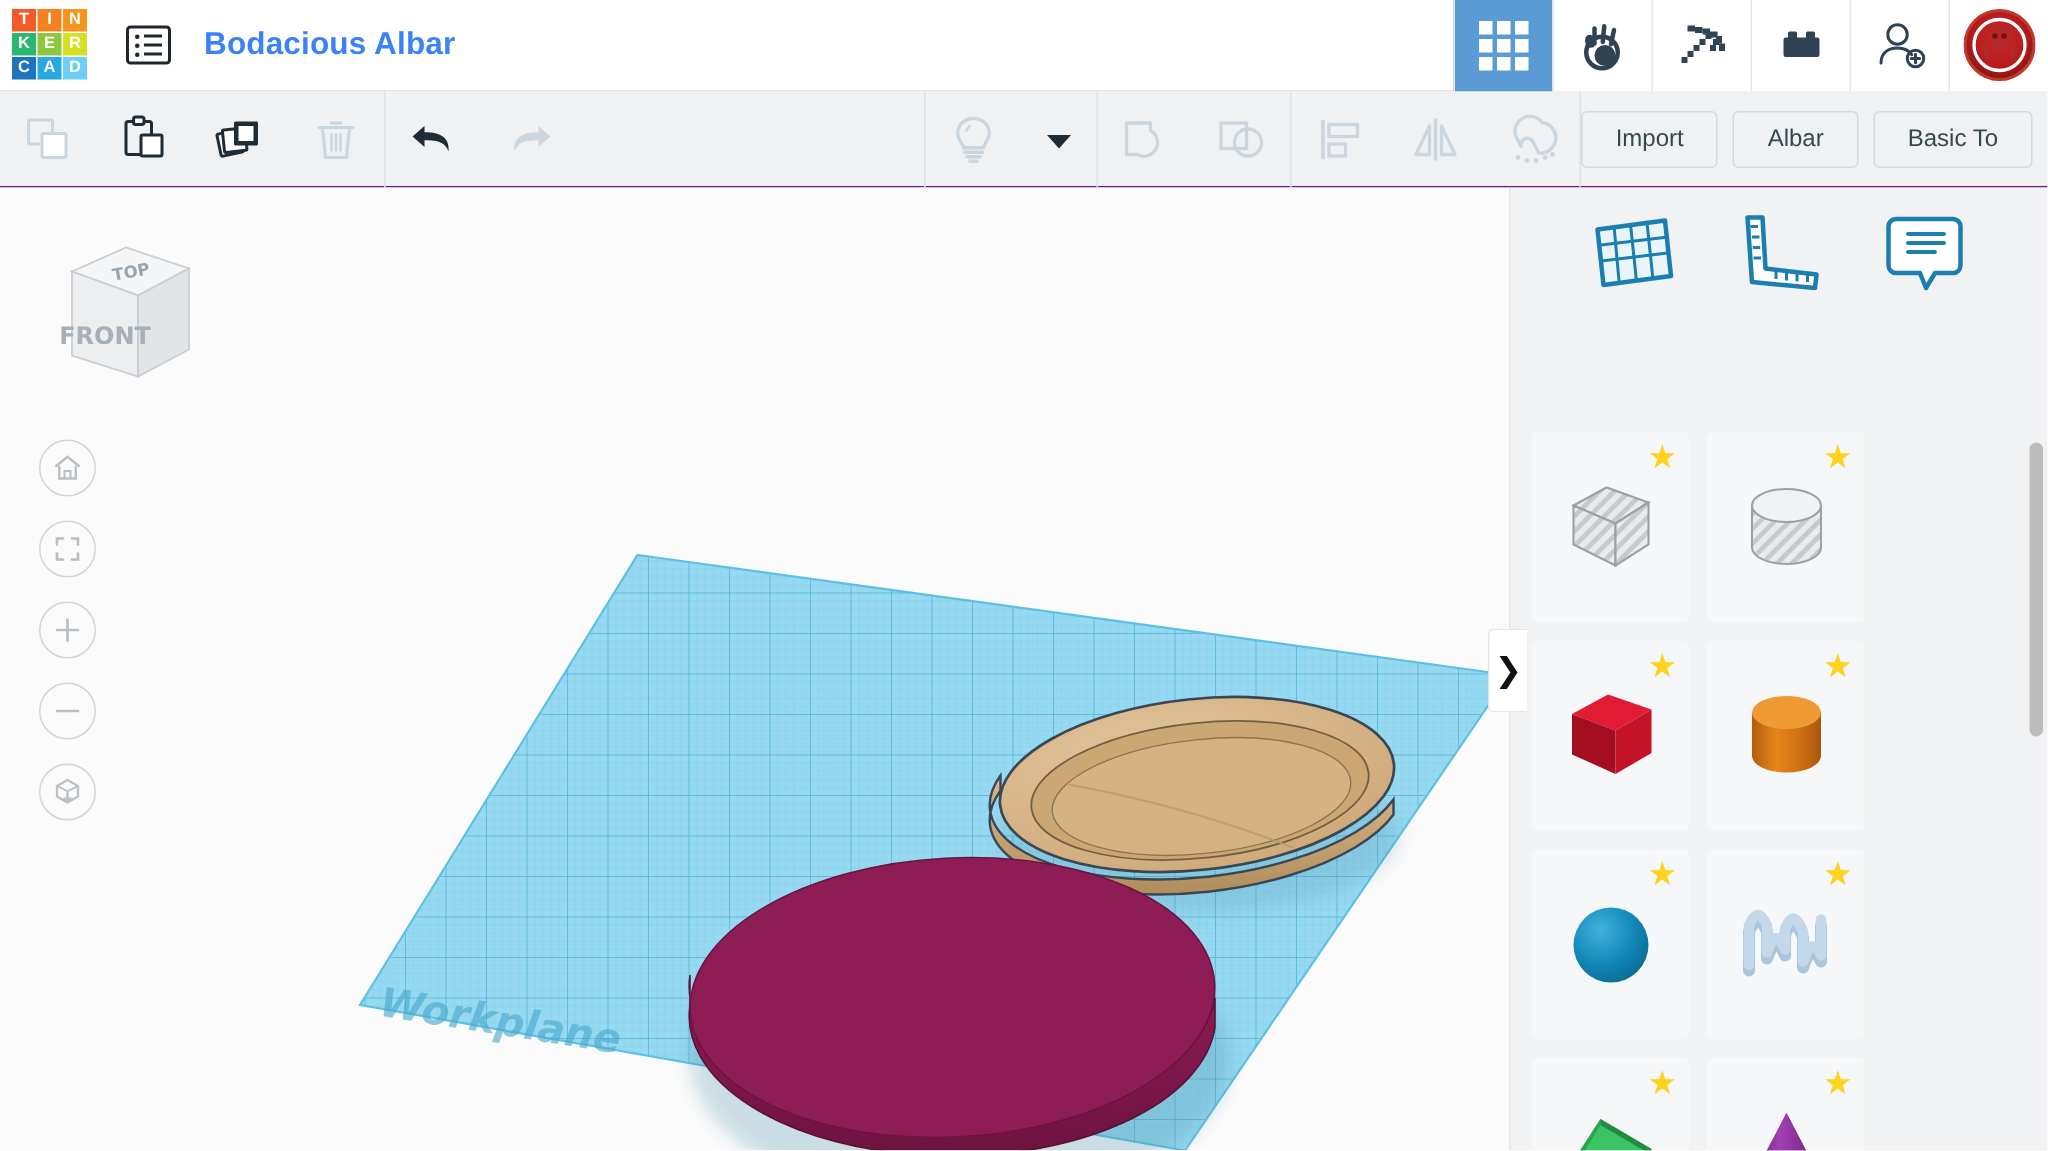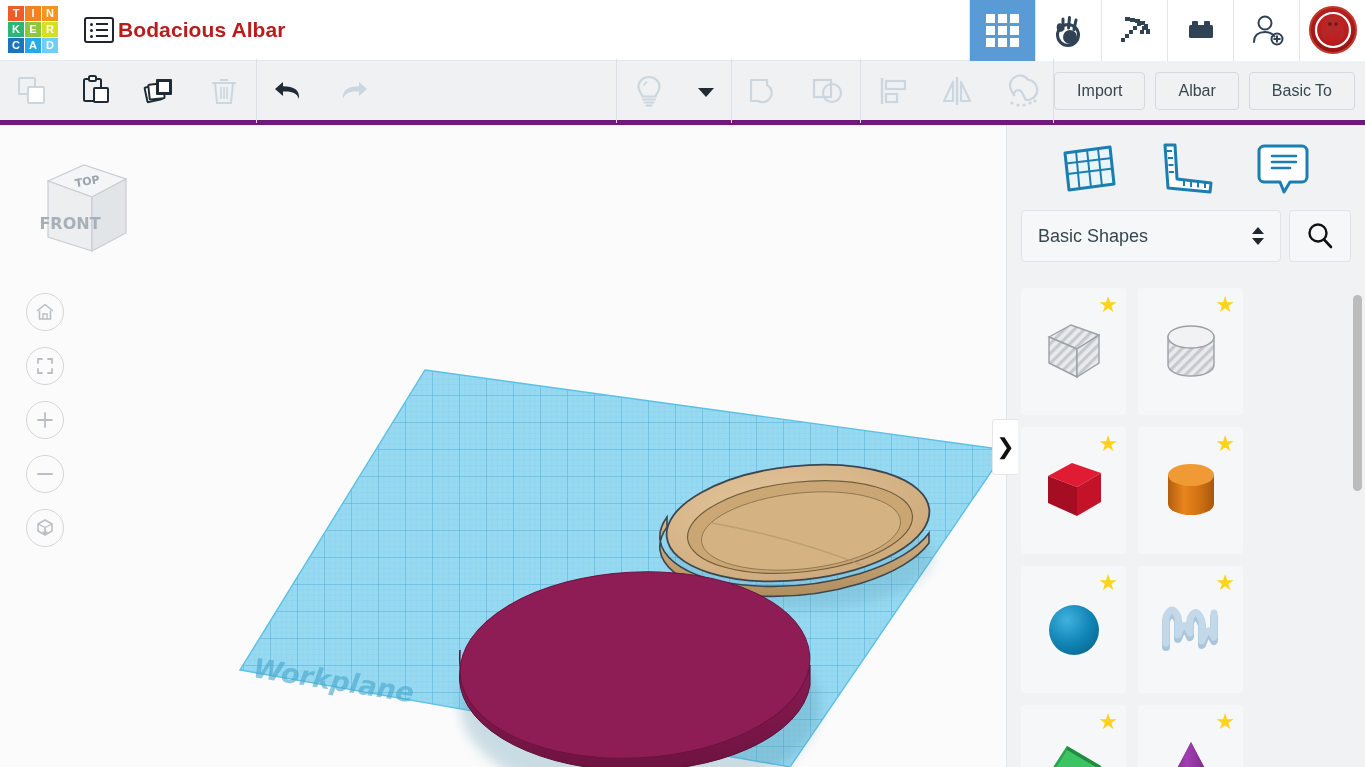--- a/index.html
+++ b/index.html
@@ -35,22 +35,22 @@
   .hamburger {
     margin-left: 26px; width: 30px; height: 26px;
     border: 2.5px solid #1f262d; border-radius: 3px;
     display: flex; flex-direction: column; justify-content: center;
     padding: 0 4px; gap: 3px; cursor: pointer;
   }
   .hamburger .hrow { display: flex; align-items: center; gap: 3px; }
   .hamburger .hdot { width: 3px; height: 3px; background: #1f262d; border-radius: 50%; }
   .hamburger .hline { flex: 1; height: 2.5px; background: #1f262d; }
   .proj-title {
-    margin-left: 4px;
-    font-size: 21px; color: #b91c1c; font-weight: 600; letter-spacing: .1px;
+    margin-left: 22px;
+    font-size: 21px; color: #3b82f6; font-weight: 600; letter-spacing: .1px;
   }
   .header-right { margin-left: auto; display: flex; height: 61px; align-items: stretch; }
   .hbtn {
     width: 66px; height: 61px;
     display: flex; align-items: center; justify-content: center;
     border-left: 1px solid #e3e6e8;
     cursor: pointer; background: #fff;
   }
   .hbtn.active { background: #5b9bd5; }
   .hbtn.avatar-btn { border-left: 1px solid #e3e6e8; width: 66px; }
@@ -61,21 +61,21 @@
     background: radial-gradient(circle at 50% 42%, #c62828 0%, #b71c1c 48%, #8e1313 70%, #7a1010 100%);
     border: 3px solid #ffffff;
     box-shadow: 0 0 0 2px #c0392b inset;
     display: flex; align-items: center; justify-content: center;
   }
 
   
   .toolbar {
     position: absolute; top: 61px; left: 0; width: 1365px; height: 64px;
     background: #f0f1f2;
-    border-bottom: 5px solid #701a75;
+    border-bottom: 1px solid #701a75;
     display: flex; align-items: center;
   }
   .tb-sep { width: 1px; height: 64px; background: #dde1e4; }
   .tb-btn {
     width: 64px; height: 64px;
     display: flex; align-items: center; justify-content: center;
     cursor: pointer;
   }
   .tb-btn.small { width: 50px; }
   .tb-spacer { flex: 1; }
@@ -530,35 +530,20 @@
         </svg>
       </div>
       <div class="panel-icon">
         <svg width="62" height="58" viewBox="0 0 62 58">
           <path d="M12 7 L50 7 A5 5 0 0 1 55 12 L55 38 A5 5 0 0 1 50 43 L38 43 L32 53 L28 43 L12 43 A5 5 0 0 1 7 38 L7 12 A5 5 0 0 1 12 7 Z" fill="#fff" stroke="#1a7eb0" stroke-width="3" stroke-linejoin="round"></path>
           <path d="M20 17 L44 17 M20 23 L44 23 M20 29 L38 29" stroke="#1a7eb0" stroke-width="2.6" stroke-linecap="round"></path>
         </svg>
       </div>
     </div>
 
-    <div class="panel-search-row">
-      <div class="dropdown">
-        <span class="dropdown-label">Basic Shapes</span>
-        <span class="spin">
-            <i class="up"></i>
-            <i class="dn"></i>
-          </span>
-      </div>
-      <div class="search-btn">
-        <svg width="32" height="32" viewBox="0 0 32 32">
-          <circle cx="14" cy="13" r="8.5" fill="none" stroke="#111" stroke-width="2.4"></circle>
-          <path d="M20 19.5 L27 27" stroke="#111" stroke-width="2.6" stroke-linecap="round"></path>
-        </svg>
-      </div>
-    </div>
 
     <div class="shape-grid">
       <div class="shape-rows">
 
         <div class="shape-cell">
           <span class="star">★</span>
           <svg width="74" height="74" viewBox="0 0 74 74">
             <defs>
                 <pattern id="hatch1" width="7" height="7" patternUnits="userSpaceOnUse" patternTransform="rotate(45)">
               <rect width="7" height="7" fill="#e9eaec"></rect>

